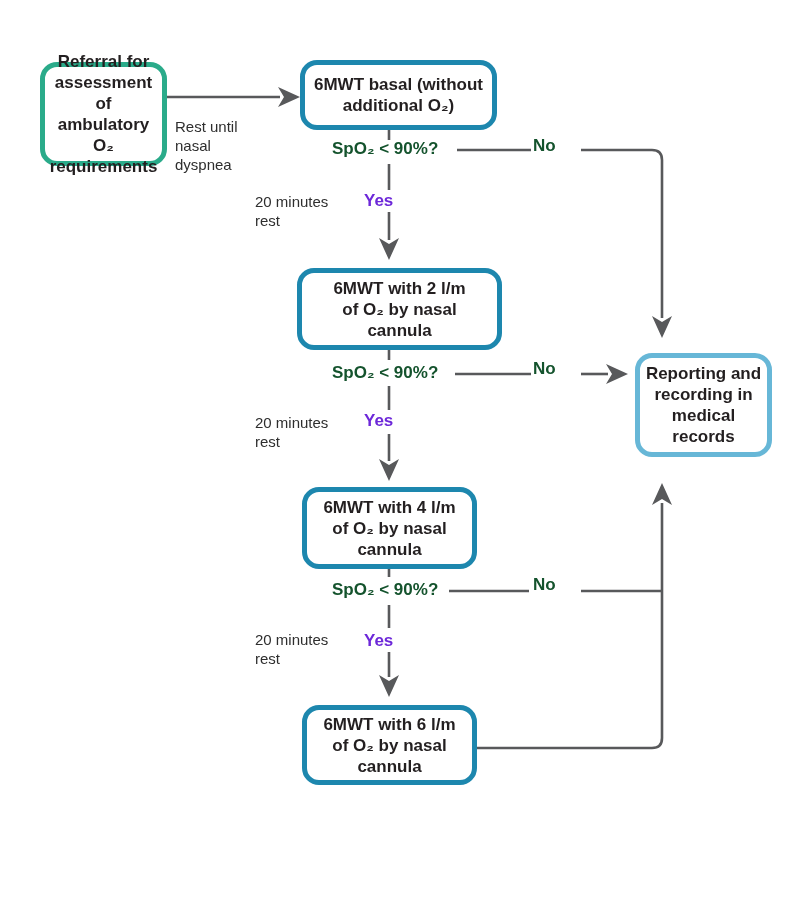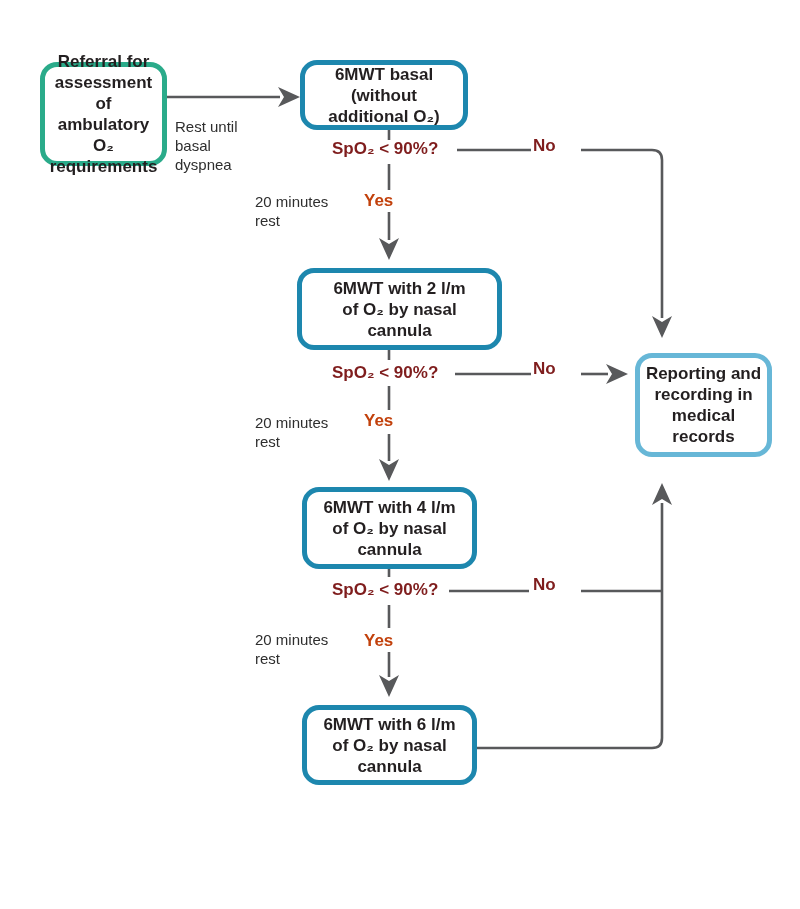--- a/index.html
+++ b/index.html
@@ -24,26 +24,26 @@
     text-align: center;
     font-weight: bold; font-size: 17px; line-height: 21px;
     z-index: 2;
   }
   .node.green { border-color: #2aab8a; }
   .node.blue { border-color: #1d87ae; }
   .node.lightblue { border-color: #67b7d7; }
 
   .lbl { position: absolute; text-align: left; z-index: 3; background: transparent; }
   .lbl.small { font-size: 15px; line-height: 19px; color: #2e2e2e; font-weight: 400; }
-  .lbl.bold { font-weight: bold; font-size: 17px; line-height: 20px; color: #7f1d1d; }
-  .lbl.yes { font-weight: bold; font-size: 17px; line-height: 20px; color: #c2410c; }
+  .lbl.bold { font-weight: bold; font-size: 17px; line-height: 20px; color: #14532d; }
+  .lbl.yes { font-weight: bold; font-size: 17px; line-height: 20px; color: #6d28d9; }
 
   
   .n-referral  { left: 40px;  top: 62px;  width: 127px; height: 104px; }
-  .n-basal     { left: 300px; top: 60px;  width: 168px; height: 70px; }
+  .n-basal     { left: 300px; top: 60px;  width: 197px; height: 70px; }
   .n-flow2     { left: 297px; top: 268px; width: 205px; height: 82px; }
   .n-flow4     { left: 302px; top: 487px; width: 175px; height: 82px; }
   .n-flow6     { left: 302px; top: 705px; width: 175px; height: 80px; }
   .n-reporting { left: 635px; top: 353px; width: 137px; height: 104px; justify-content: center; }
 
   
   .l-restuntil { left: 175px; top: 117px; width: 86px; }
   .l-q1   { left: 332px; top: 139px; width: 120px; }
   .l-no1  { left: 533px; top: 136px; width: 40px; }
   .l-yes1 { left: 364px; top: 191px; width: 50px; }
@@ -137,21 +137,21 @@
 
   <div class="node lightblue n-reporting">
     <div>Reporting and</div>
     <div>recording in</div>
     <div>medical</div>
     <div>records</div>
   </div>
 
   <div class="lbl small l-restuntil">
     <div>Rest until</div>
-    <div>basal</div>
+    <div>nasal</div>
     <div>dyspnea</div>
   </div>
 
   <div class="lbl bold l-q1">SpO₂ &lt; 90%?</div>
   <div class="lbl bold l-no1">No</div>
   <div class="lbl yes l-yes1">Yes</div>
   <div class="lbl small l-r20a">
     <div>20 minutes</div>
     <div>rest</div>
   </div>

